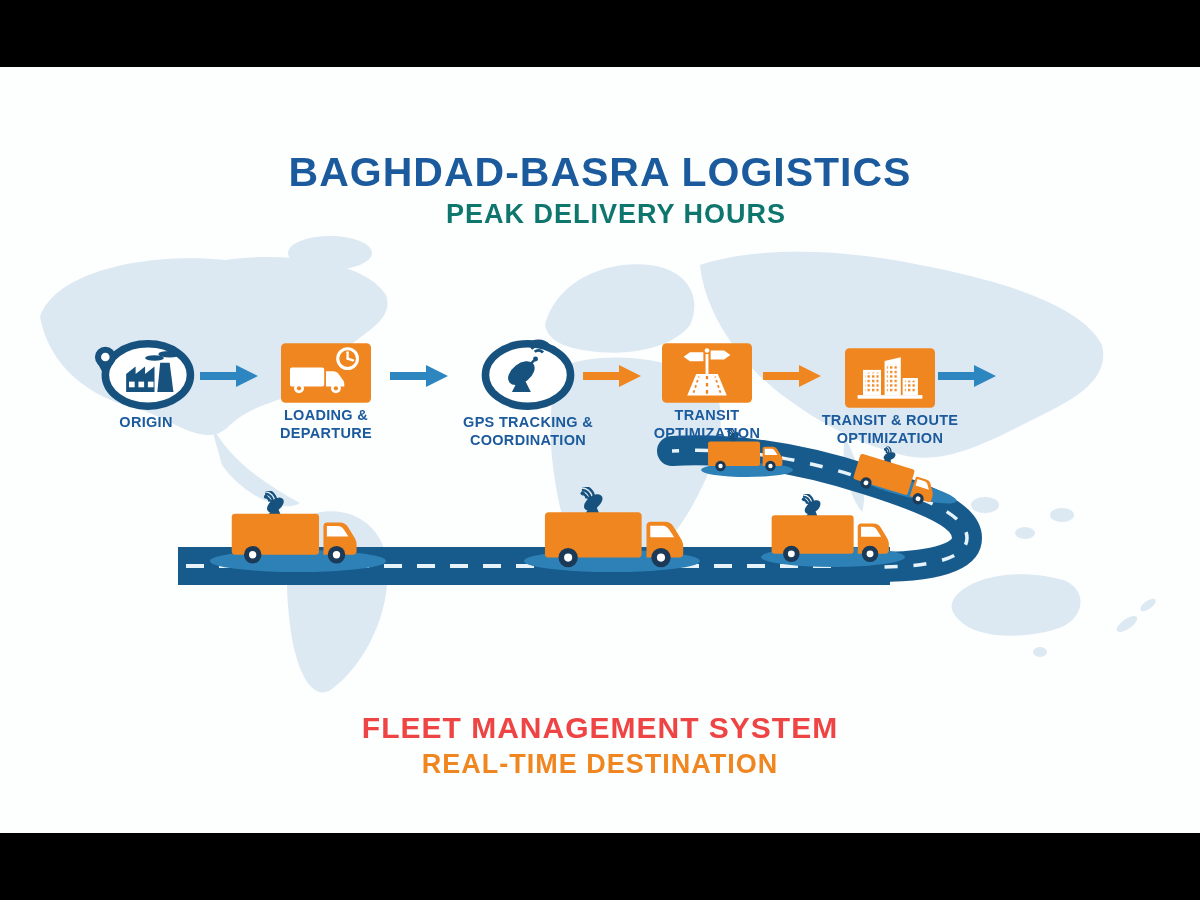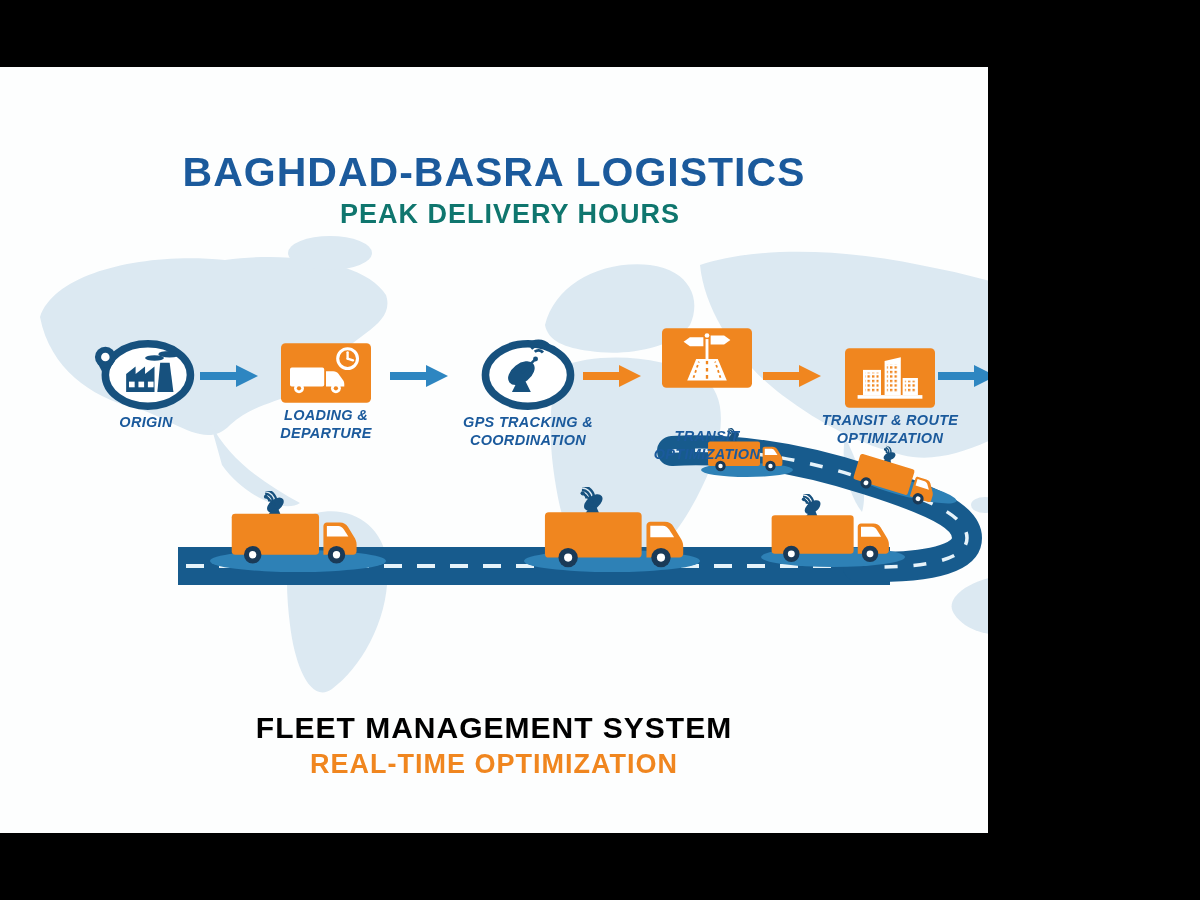--- a/index.html
+++ b/index.html
@@ -1,30 +1,30 @@
 <!DOCTYPE html>
 <html><head>
 <meta charset="utf-8">
 <style>
   html,body{margin:0;padding:0;background:#000;}
   .stage{position:relative;width:1200px;height:900px;background:#000;overflow:hidden;
          font-family:"Liberation Sans", sans-serif;}
-  .canvas{position:absolute;left:0;top:67px;width:988px;height:766px;background:#fdfefe;overflow:hidden;}
+  .canvas{position:absolute;left:0;top:67px;width:1200px;height:766px;background:#fdfefe;overflow:hidden;}
   .scene-svg{position:absolute;left:0;top:0;width:1200px;height:766px;}
 
   .hdr-title{position:absolute;top:82px;left:0;width:100%;text-align:center;
              color:#1b5a9c;font-size:41px;font-weight:bold;letter-spacing:1px;}
   .hdr-sub{position:absolute;top:132px;left:16px;width:100%;text-align:center;
            color:#0f766e;font-size:27px;font-weight:bold;letter-spacing:1px;}
   .ftr-title{position:absolute;top:644px;left:0;width:100%;text-align:center;
-             color:#000000;font-size:30px;font-weight:bold;letter-spacing:1px;}
+             color:#ef4444;font-size:30px;font-weight:bold;letter-spacing:1px;}
   .ftr-sub{position:absolute;top:682px;left:0;width:100%;text-align:center;
            color:#f0861f;font-size:27px;font-weight:bold;letter-spacing:1px;}
 
-  .step{position:absolute;width:170px;display:flex;flex-direction:column;align-items:center;font-style:italic;}
+  .step{position:absolute;width:170px;display:flex;flex-direction:column;align-items:center;}
   .step-label{color:#1b5a9c;font-size:14.5px;font-weight:bold;text-align:center;
               line-height:1.25;letter-spacing:.3px;white-space:pre-line;}
   .circle-step .step-label{margin-top:0px;}
   .square-step .step-label{margin-top:3px;}
   .arrow{position:absolute;}
 </style>
 </head>
 <body>
 
 <div class="stage">
@@ -159,21 +159,21 @@
           <path d="M44 46 L52 46 L58 58 L38 58 Z" fill="#17517e"></path>
           <circle cx="66" cy="20" r="6" fill="none" stroke="#17517e" stroke-width="3" stroke-dasharray="9.42 28.3" stroke-dashoffset="18.85" transform="rotate(45 66 20)"></circle>
           <circle cx="66" cy="20" r="11" fill="none" stroke="#17517e" stroke-width="3" stroke-dasharray="17.3 51.8" stroke-dashoffset="34.6" transform="rotate(45 66 20)"></circle>
           <circle cx="66" cy="20" r="16" fill="none" stroke="#17517e" stroke-width="3" stroke-dasharray="25.1 75.4" stroke-dashoffset="50.3" transform="rotate(45 66 20)"></circle>
         </g>
       </svg>
       <div class="step-label">GPS TRACKING &amp;
 COORDINATION</div>
     </div>
 
-    <div class="step square-step" style="left:622px;top:261px;gap:36px;">
+    <div class="step square-step" style="left:622px;top:276px;">
       <svg width="90" height="60" viewBox="0 0 100 66">
         <rect x="0" y="0" width="100" height="66" rx="5" fill="#f0861f"></rect>
         <path d="M28 58 L72 58 L62 34 L38 34 Z" fill="#ffffff"></path>
         <line x1="50" y1="56" x2="50" y2="36" stroke="#f0861f" stroke-width="2.6" stroke-dasharray="4 4"></line>
         <line x1="35" y1="55" x2="41" y2="37" stroke="#f0861f" stroke-width="2" stroke-dasharray="3 3"></line>
         <line x1="65" y1="55" x2="59" y2="37" stroke="#f0861f" stroke-width="2" stroke-dasharray="3 3"></line>
         <rect x="48.4" y="12" width="3.2" height="24" fill="#ffffff"></rect>
         <path d="M46 10 H31 L24 15 L31 20 H46 Z" fill="#ffffff"></path>
         <path d="M54 8 H69 L76 13 L69 18 H54 Z" fill="#ffffff"></path>
         <circle cx="50" cy="8" r="2.6" fill="#ffffff"></circle>
@@ -213,15 +213,15 @@
       <path d="M0 11 H36 V4 L58 15 L36 26 V19 H0 Z" fill="#f0861f"></path>
       </svg>
     <svg class="arrow" style="left:763px;top:294px;" width="58" height="30" viewBox="0 0 58 30">
       <path d="M0 11 H36 V4 L58 15 L36 26 V19 H0 Z" fill="#f0861f"></path>
       </svg>
     <svg class="arrow" style="left:938px;top:294px;" width="58" height="30" viewBox="0 0 58 30">
       <path d="M0 11 H36 V4 L58 15 L36 26 V19 H0 Z" fill="#2e86c1"></path>
       </svg>
 
     <div class="ftr-title">FLEET MANAGEMENT SYSTEM</div>
-    <div class="ftr-sub">REAL-TIME OPTIMIZATION</div>
+    <div class="ftr-sub">REAL-TIME DESTINATION</div>
   </div>
 </div>
 
 </body></html>

